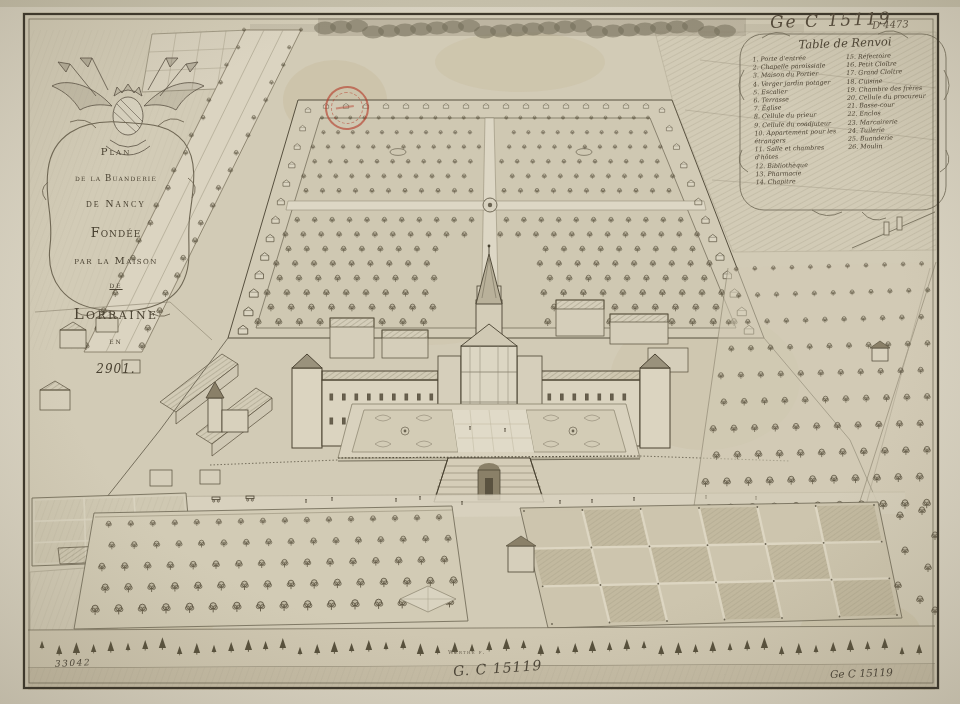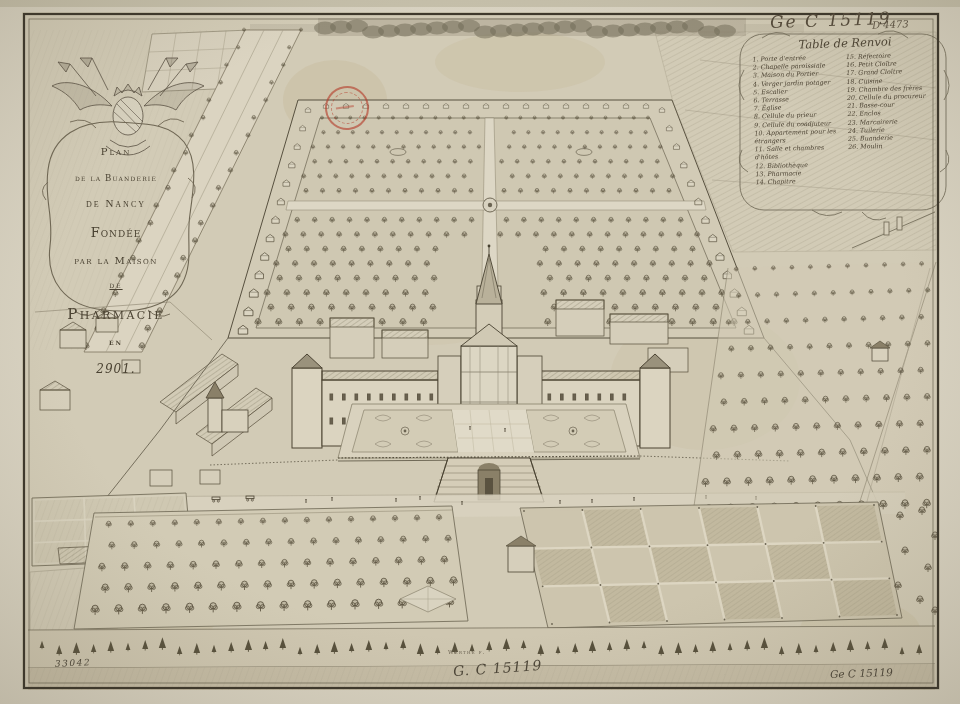--- a/index.html
+++ b/index.html
@@ -12,21 +12,21 @@
   .cartouche{position:absolute;left:40px;top:131px;width:152px;text-align:center;
              font-variant:small-caps;color:#4a4232;line-height:1.05;}
   .cl{margin:16px 0;}
   .cl0{font-size:10px;letter-spacing:2px;}
   .cl1{font-size:8.5px;letter-spacing:1.2px;}
   .cl2{font-size:11px;letter-spacing:2px;font-family:Liberation Serif, serif;}
   .cl3{font-size:13px;letter-spacing:1px;}
   .cl4{font-size:10px;letter-spacing:1.4px;margin-top:8px;}
   .cl5{font-size:8px;letter-spacing:2px;text-decoration:underline;}
   .cl6{font-size:15px;letter-spacing:2.4px;}
-  .cl7{font-size:8px;letter-spacing:2px;font-weight:bold;}
+  .cl7{font-size:8px;letter-spacing:2px;}
   .cl8{font-size:12px;font-style:italic;letter-spacing:1px;}
   
   .legend{position:absolute;left:754px;top:36px;width:182px;color:#4d4434;}
   .legend-title{font-style:italic;font-size:11.5px;text-align:center;transform:rotate(-2deg);}
   .legend-cols{display:flex;gap:5px;margin-top:3px;transform:rotate(-1.5deg);}
   .legend-col{flex:1;font-style:italic;font-size:6.3px;line-height:8.2px;}
   .legend-entry{margin:0;}
   
   .hand{position:absolute;font-style:italic;color:#4e4739;white-space:nowrap;}
   .hw-top{left:770px;top:10px;font-size:17px;letter-spacing:2px;transform:rotate(-2deg);color:#554b3b;}
@@ -1105,21 +1105,21 @@
 </svg>
 
 
 <div class="cartouche">
   <div class="cl cl0">Plan</div>
   <div class="cl cl1">de la Buanderie</div>
   <div class="cl cl2">de Nancy</div>
   <div class="cl cl3">Fondée</div>
   <div class="cl cl4">par la Maison</div>
   <div class="cl cl5">de</div>
-  <div class="cl cl6">Pharmacie</div>
+  <div class="cl cl6">Lorraine</div>
   <div class="cl cl7">en</div>
   <div class="cl cl8">2901.</div>
 </div>
 
 <div class="legend">
   <div class="legend-title">Table de Renvoi</div>
   <div class="legend-cols">
     <div class="legend-col">
       <p class="legend-entry">1. Porte d'entrée</p>
       <p class="legend-entry">2. Chapelle paroissiale</p>

